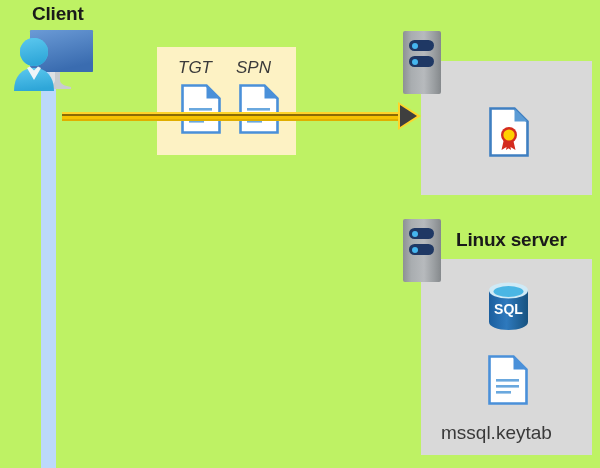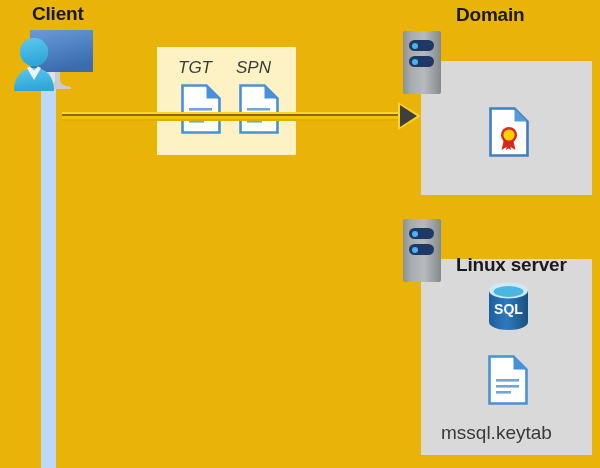--- a/index.html
+++ b/index.html
@@ -4,21 +4,21 @@
 <style>
   html, body {
     margin: 0;
     padding: 0;
     background: #ffffff;
   }
   #canvas {
     position: relative;
     width: 600px;
     height: 468px;
-    background: #eab308;
+    background: #bef264;
     font-family: "Liberation Sans", sans-serif;
     overflow: hidden;
   }
   .abs { position: absolute; }
 
   
   .title-bold {
     font-weight: bold;
     color: #1a1a1a;
     letter-spacing: -0.2px;
@@ -31,21 +31,20 @@
   #dc-title {
     left: 456px; top: 3px;
     font-size: 19px;
     line-height: 24px;
     width: 140px;
   }
   #linux-title {
     left: 456px; top: 228px;
     font-size: 19px;
     line-height: 24px;
-    margin-top: 25px;
   }
   .doc-label {
     font-size: 17px;
     color: #3a3a3a;
     font-style: italic;
   }
   #tgt-label { left: 178px; top: 58px; }
   #spn-label { left: 236px; top: 58px; }
   #keytab-label {
     left: 441px; top: 422px;
@@ -201,21 +200,20 @@
     </svg>
   </div>
 
   <div class="abs" id="arrow-line"></div>
   <div class="abs" id="arrow-head"></div>
   <div class="abs" id="arrow-head-inner"></div>
 
   <div class="abs gray-panel" id="dc-panel"></div>
 
   <div class="abs title-bold" id="dc-title">
-    <div>Domain</div>
   </div>
 
   <div class="abs server-tower" id="dc-tower">
     <div class="bay bay-1">
       <div class="bay-led"></div>
     </div>
     <div class="bay bay-2">
       <div class="bay-led"></div>
     </div>
   </div>

